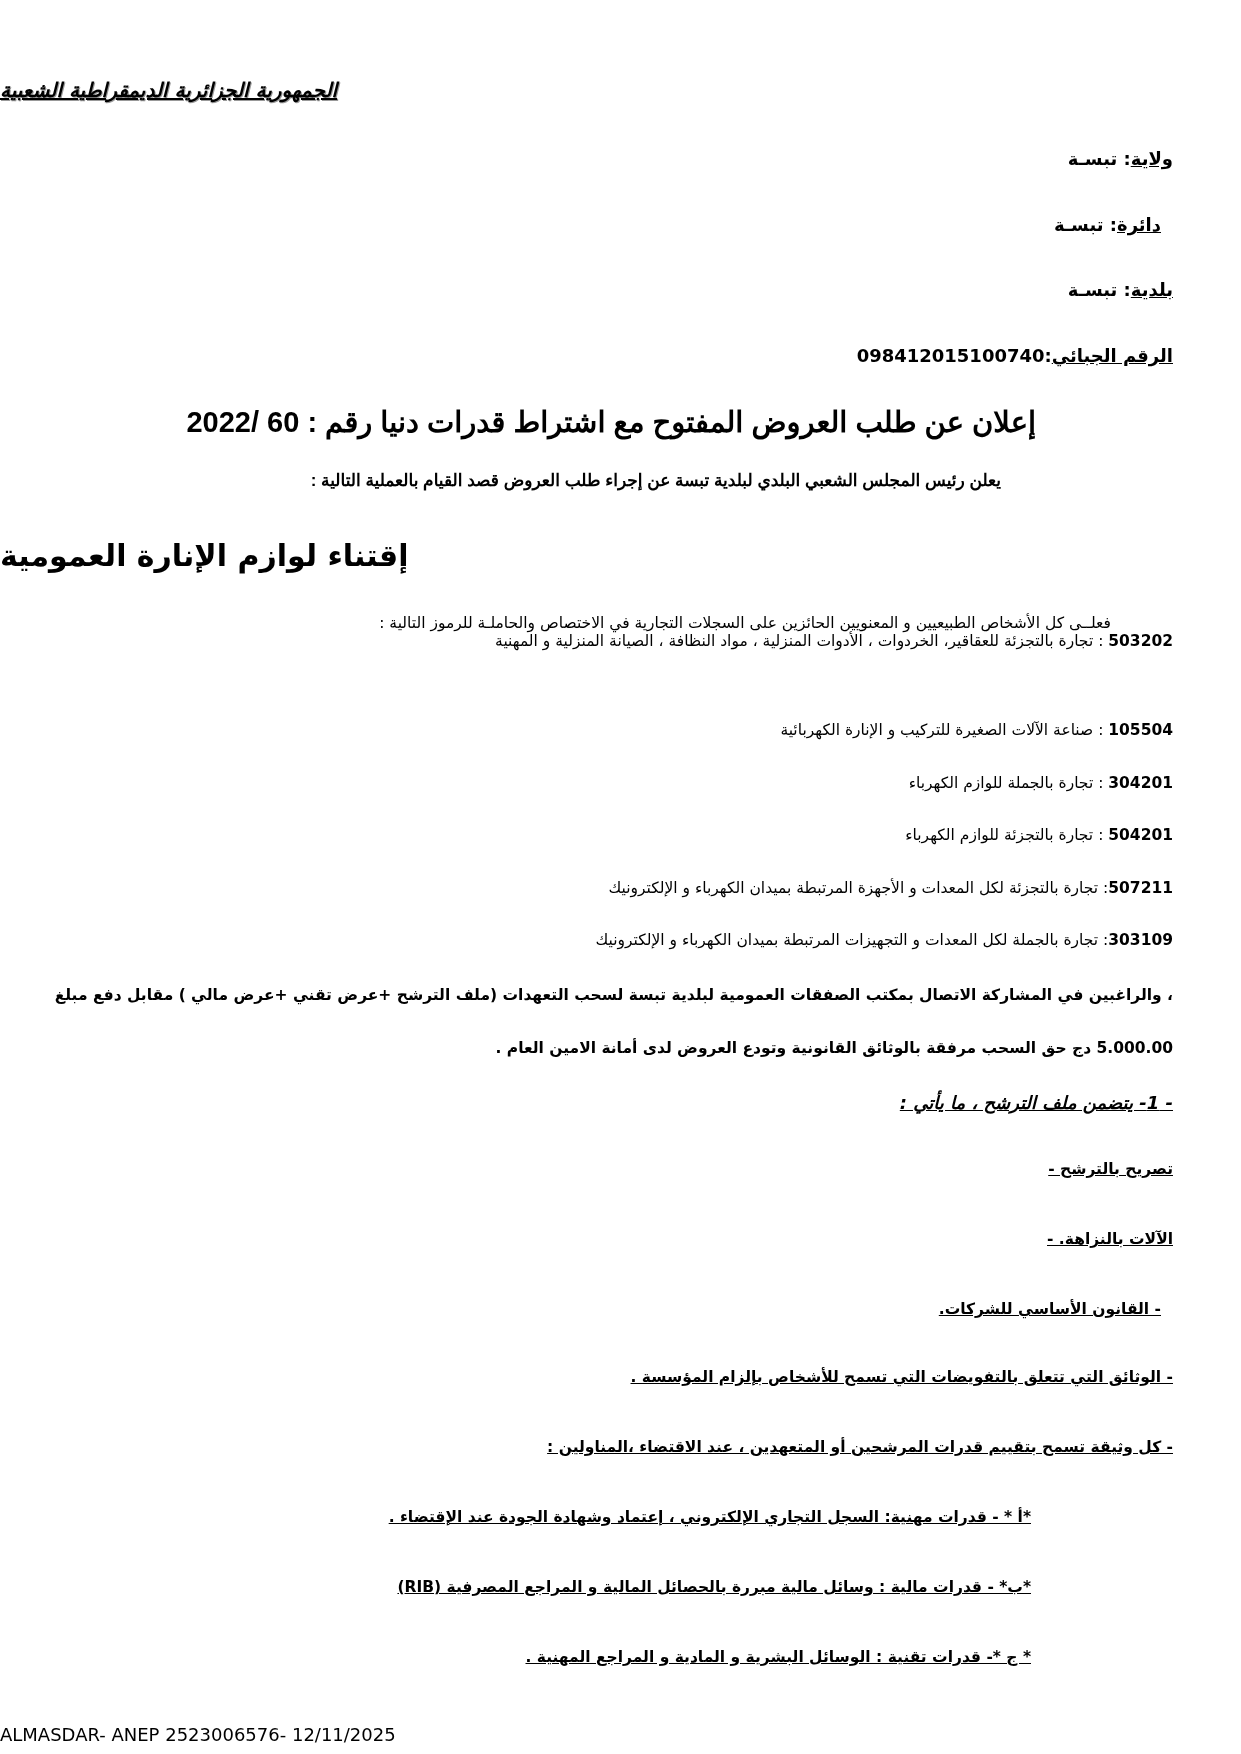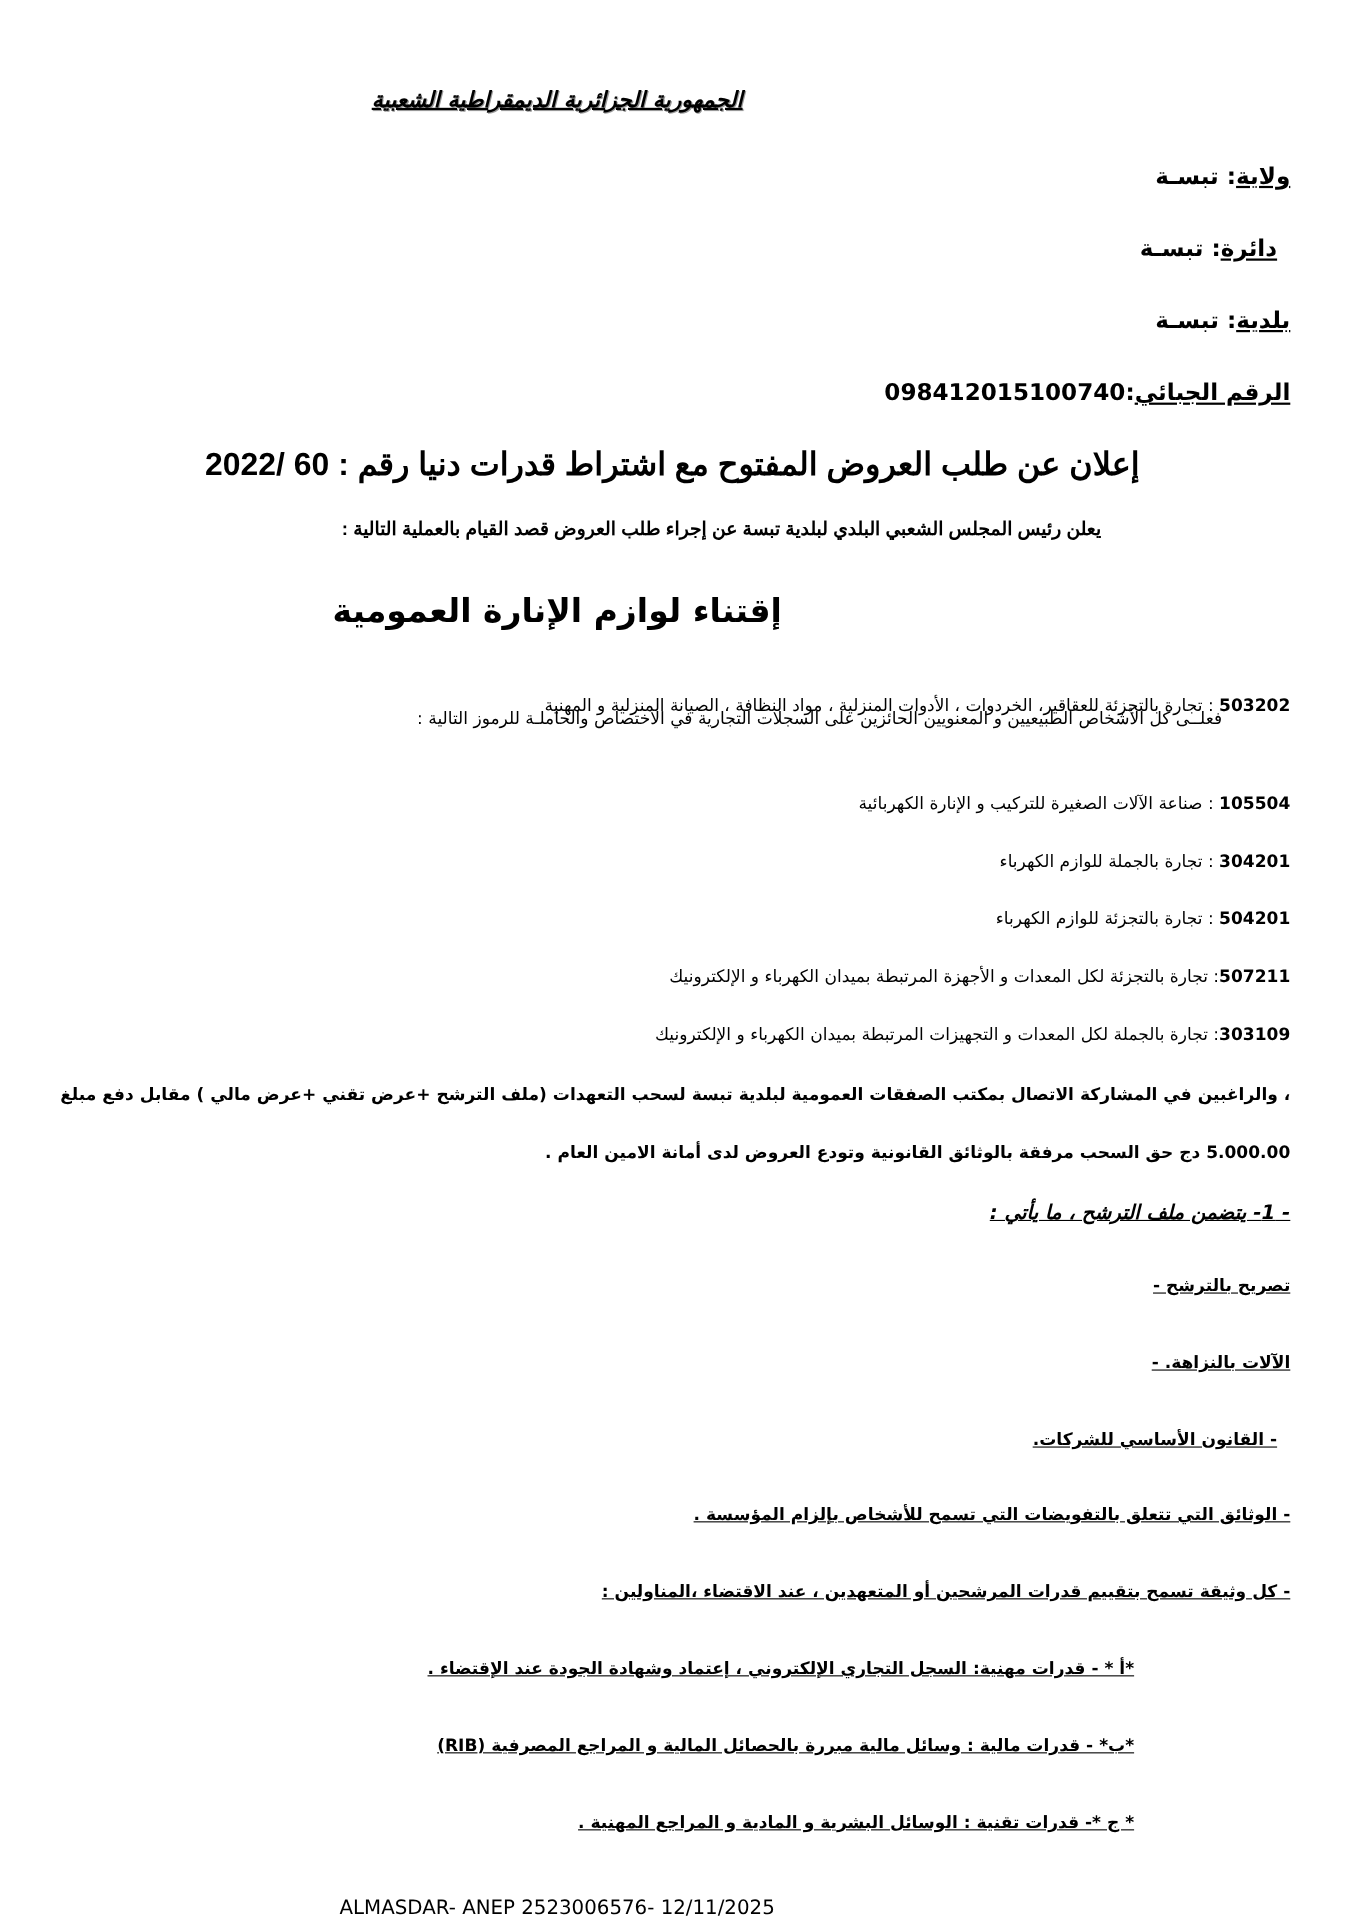--- a/index.html
+++ b/index.html
@@ -1,21 +1,21 @@
 <!DOCTYPE html>
 <html lang="ar"><head>
 <meta charset="utf-8">
 <style>
   html, body { margin:0; padding:0; background:#ffffff; }
   body { width:1241px; height:1754px; position:relative; overflow:hidden; color:#000; font-family:"DejaVu Sans", sans-serif; }
   .line { position:absolute; direction:rtl; white-space:nowrap; }
   .right { right:68px; }
-  .center { left:0; width:1013px; text-align:center; }
+  .center { left:0; width:1013px; text-align:left; }
   .header-title { top:78px; font-size:20px; font-weight:bold; font-style:italic; text-decoration:underline; text-shadow:1px 1px 0 #999; }
-  .admin { font-size:21px; font-weight:bold; }
+  .admin { font-size:18px; font-weight:bold; }
   .admin .lbl { text-decoration:underline; }
   .main-heading { top:405px; font-size:29px; font-weight:bold; font-family:"Liberation Sans", sans-serif; }
   .sub-heading { top:470px; font-size:17px; font-weight:bold; font-family:"Liberation Sans", sans-serif; }
   .project-title { top:538px; font-size:30px; font-weight:bold; }
   .body-text { font-size:15.5px; }
   .code-line { font-size:15.5px; }
   .code-line .code { font-weight:bold; }
   .sec-title { font-size:18px; font-weight:bold; text-decoration:underline;font-style:italic; }
   .item { font-size:15.5px; font-weight:bold;text-decoration:underline; }
   .footer { top:1724px; font-size:18px; font-family:"DejaVu Sans", sans-serif; direction:ltr; }
@@ -42,21 +42,21 @@
   <div class="line right admin" style="top:345px;">
     <span class="lbl">الرقم الجبائي</span><span>:098412015100740</span>
   </div>
 
   <div class="line main-heading" style="right:205px;">إعلان عن طلب العروض المفتوح مع اشتراط قدرات دنيا رقم : 60 /2022</div>
 
   <div class="line sub-heading" style="right:240px;">يعلن رئيس المجلس الشعبي البلدي لبلدية تبسة عن إجراء طلب العروض قصد القيام بالعملية  التالية :</div>
 
   <div class="line center project-title">إقتناء لوازم الإنارة العمومية</div>
 
-  <div class="line body-text" style="top:644px; right:130px;margin-left:30px;">فعلــى كل  الأشخاص الطبيعيين و المعنويين الحائزين على السجلات التجارية في الاختصاص والحاملـة للرموز التالية :</div>
+  <div class="line body-text" style="top:614px; right:130px;margin-left:30px;">فعلــى كل  الأشخاص الطبيعيين و المعنويين الحائزين على السجلات التجارية في الاختصاص والحاملـة للرموز التالية :</div>
 
   <div>
     <div class="line right code-line" style="top:632px;">
       <span class="code">503202</span><span> : </span><span>تجارة بالتجزئة للعقاقير، الخردوات ، الأدوات المنزلية ، مواد النظافة ، الصيانة المنزلية و المهنية</span>
     </div>
     <div class="line right code-line" style="top:721px;">
       <span class="code">105504</span><span> : </span><span>صناعة الآلات الصغيرة للتركيب و الإنارة الكهربائية</span>
     </div>
     <div class="line right code-line" style="top:774px;">
       <span class="code">304201</span><span> : </span><span>تجارة بالجملة للوازم الكهرباء</span>

